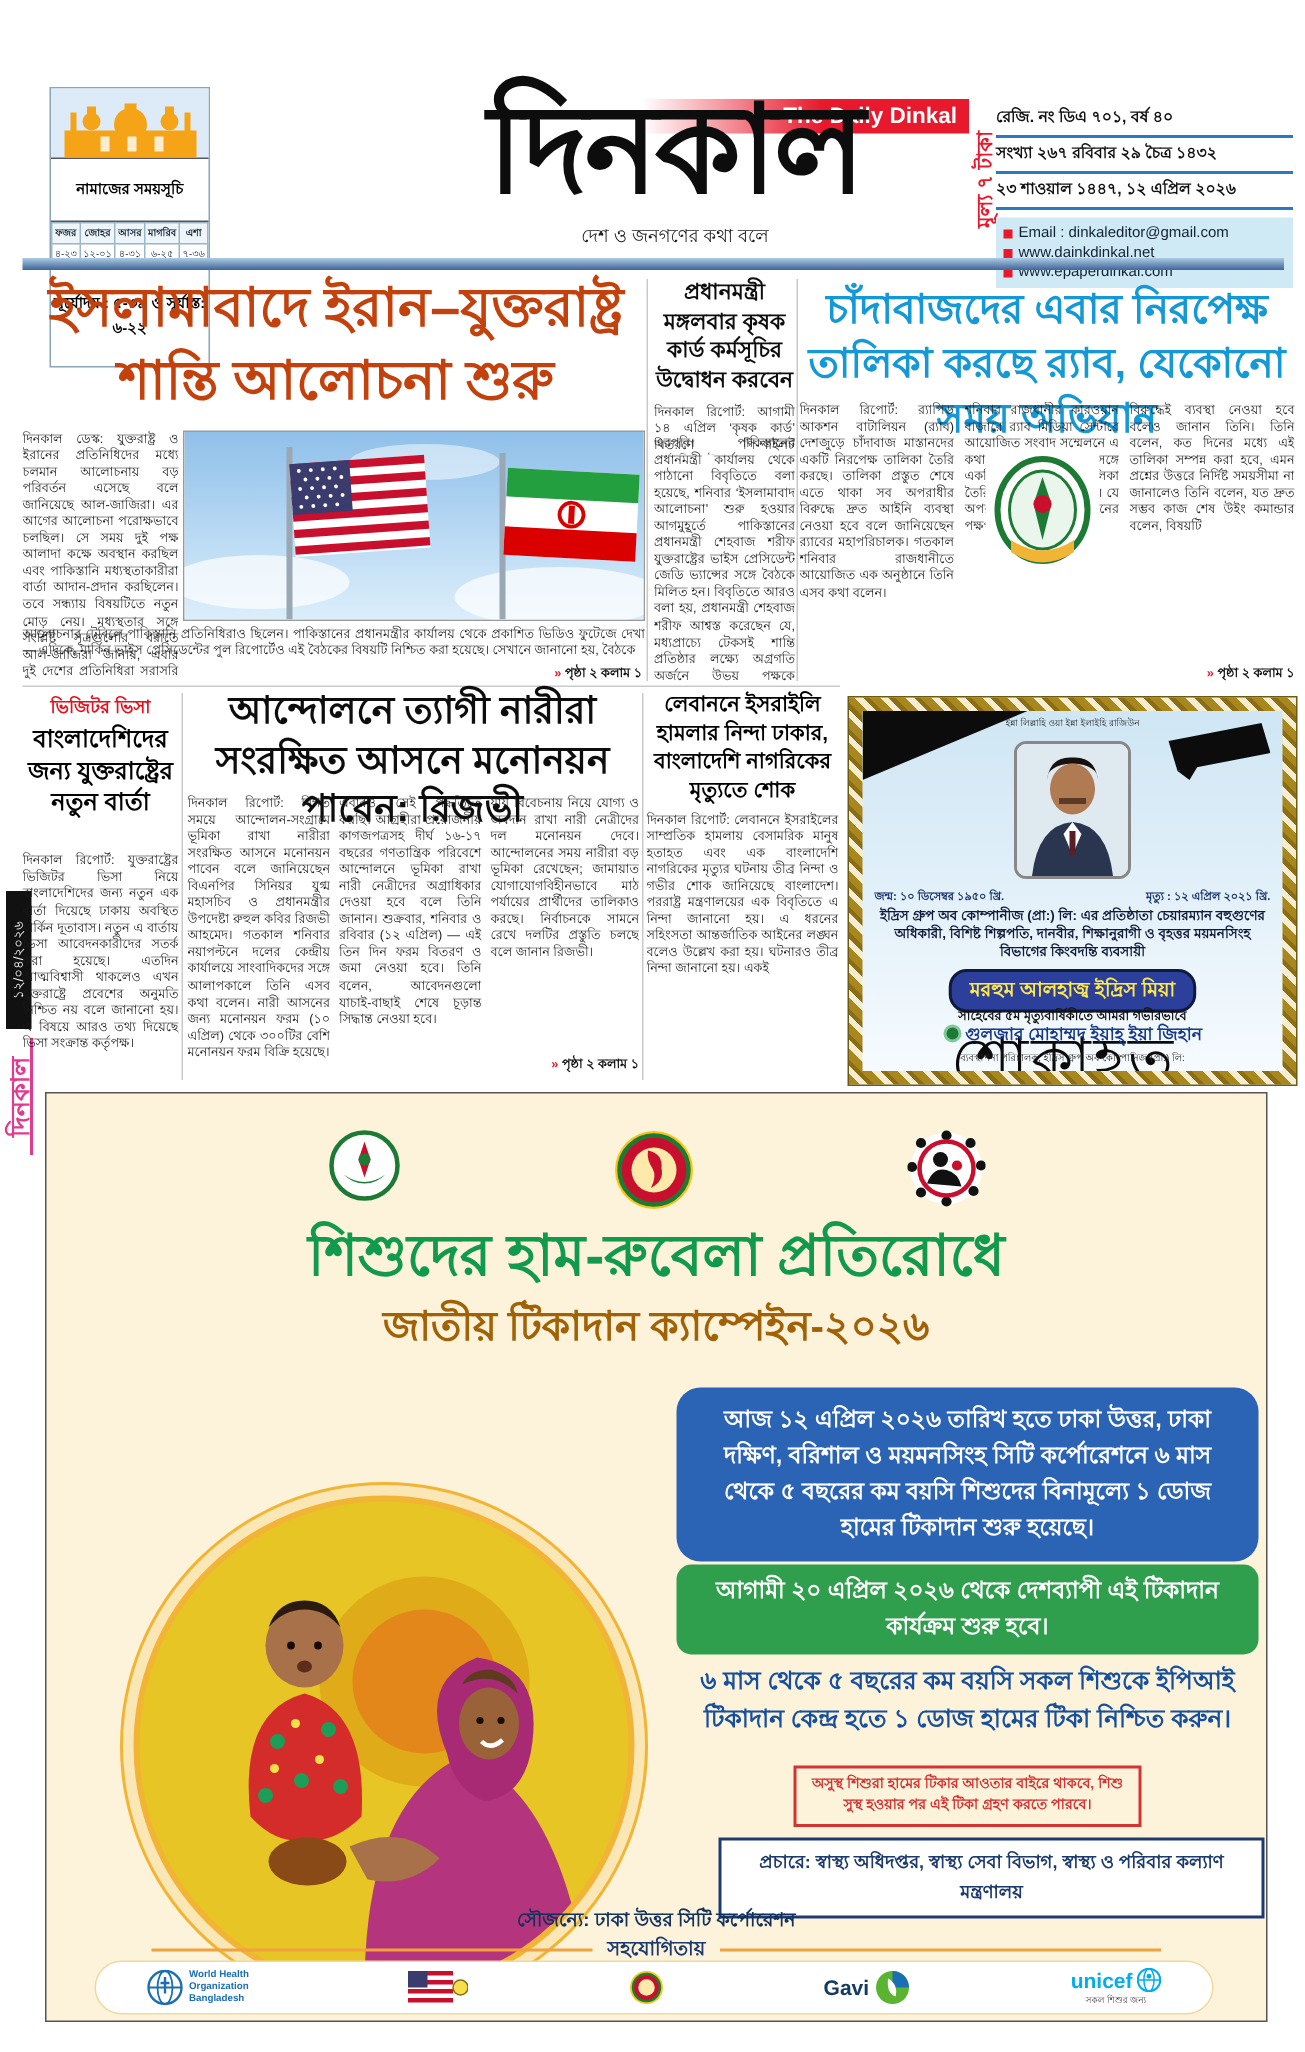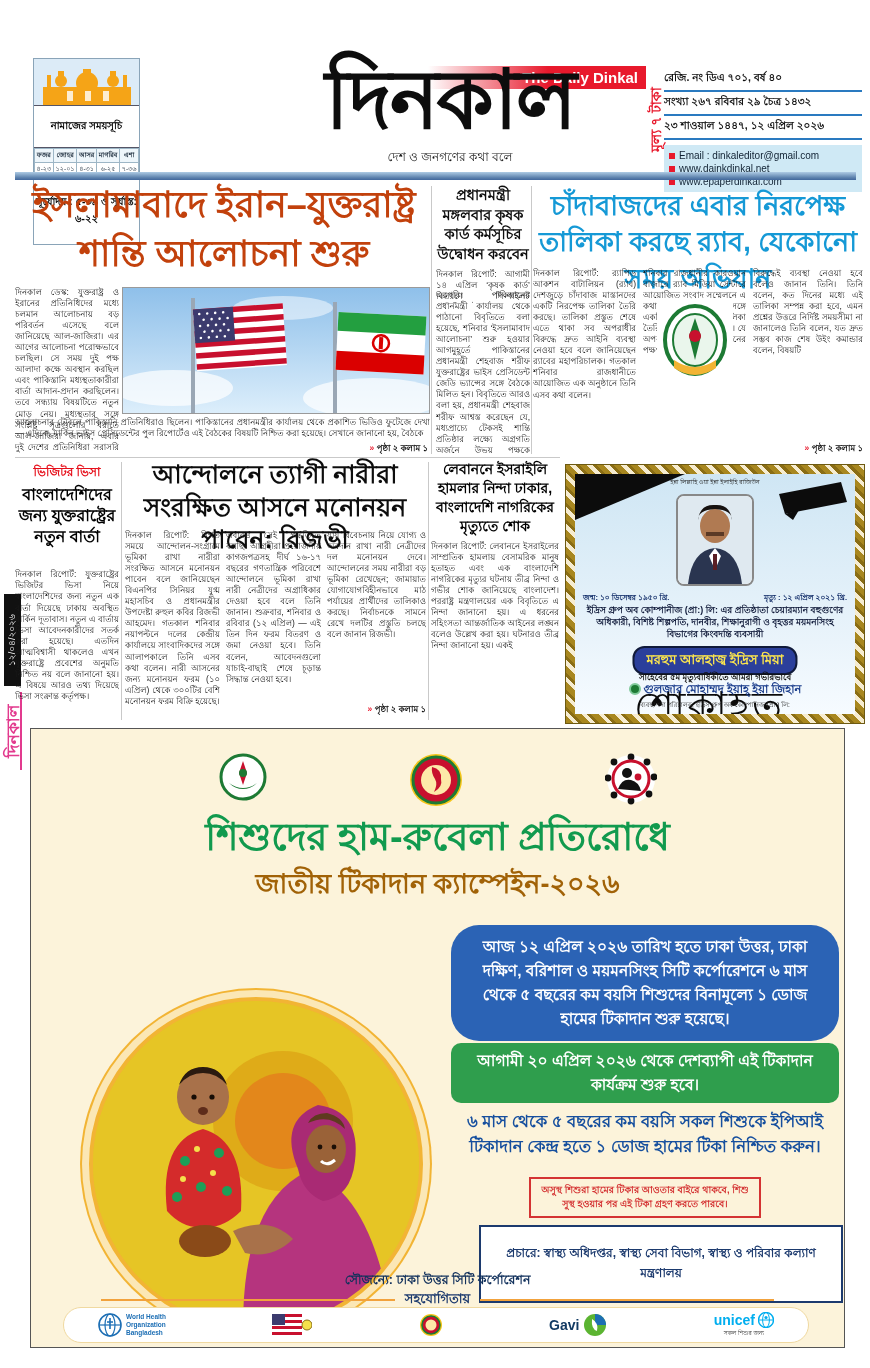--- a/index.html
+++ b/index.html
@@ -114,30 +114,30 @@
   .obit-sign .tt { font-size:6.5px; color:#222; }
   .obit-sign .logo { display:inline-block; width:12px; height:12px; border-radius:50%; background:#1d7a34; border:2px solid #7fc99a; vertical-align:middle; margin-right:3px; }
 
   
   .ad { position:absolute; left:30px; top:728px; width:815px; height:620px; background:#fcf3da; border:1px solid #555; overflow:hidden; }
   .ad-logos { position:absolute; left:0; right:0; top:24px; display:flex; justify-content:center; gap:142px; }
   .ad-title { position:absolute; left:0; right:0; top:78px; text-align:center; font-size:38px; font-weight:bold; color:#119a4e; }
   .ad-sub { position:absolute; left:0; right:0; top:134px; text-align:center; font-size:27px; font-weight:bold; color:#a16207; }
   .ad-photo { position:absolute; left:58px; top:268px; width:334px; height:334px; border-radius:50%;
     border:4px solid #f2b434; box-shadow:0 0 0 7px #fbe7b5, 0 0 0 9px #f2b434; overflow:hidden; background:#e6c525; }
-  .ad-box-blue { position:absolute; left:420px; top:196px; width:388px; min-height:106px; background:#2b63b5; border-radius:28px;
+  .ad-box-blue { position:absolute; left:420px; top:196px; width:388px; min-height:106px; background:#2b63b5; border-radius:16px;
     color:#fff; font-weight:bold; font-size:15.5px; line-height:1.55; text-align:center; padding:10px 16px; }
   .ad-box-green { position:absolute; left:420px; top:314px; width:388px; min-height:52px; background:#2f9e4d; border-radius:10px;
     color:#fff; font-weight:bold; font-size:15.5px; line-height:1.55; text-align:center; padding:6px 14px; }
   .ad-text-blue { position:absolute; left:424px; top:380px; width:380px; text-align:center; color:#164f9e;
     font-weight:bold; font-size:16.5px; line-height:1.5; }
   .ad-box-red { position:absolute; left:498px; top:448px; width:232px; border:2px solid #d43333; color:#d43333;
     font-weight:bold; font-size:9.5px; line-height:1.5; text-align:center; padding:4px 6px; background:#fcf3da; }
   .ad-campaign { position:absolute; left:448px; top:496px; width:364px; border:2px solid #1c3a6e; background:#fff;
-    color:#1c3a6e; font-weight:bold; font-size:12px; text-align:center; padding:17px 4px; }
+    color:#1c3a6e; font-weight:bold; font-size:12px; text-align:center; padding:5px 4px; }
   .ad-courtesy { position:absolute; left:0; right:0; top:542px; text-align:center; font-size:12.5px; font-weight:bold; color:#12315c; }
   .ad-partners-label { position:absolute; left:70px; right:70px; top:560px; display:flex; align-items:center; gap:10px;
     font-size:13px; font-weight:bold; color:#1c3a6e; }
   .ad-partners-label::before, .ad-partners-label::after { content:""; flex:1; height:2px; background:#f2a23c; }
   .ad-partner-bar { position:absolute; left:32px; top:578px; width:746px; height:36px; background:#fff; border:1px solid #f0d9a0;
     border-radius:19px; display:flex; align-items:center; justify-content:space-between; padding:0 34px; }
   .pl { display:flex; align-items:center; gap:4px; }
   .pl .txt { font-size:6.5px; font-weight:bold; color:#1c6eb4; line-height:1.2; }
   .gavi-txt { font-size:14px; font-weight:bold; color:#123a63; }
   .unicef-txt { font-size:14px; font-weight:bold; color:#00aeef; }

